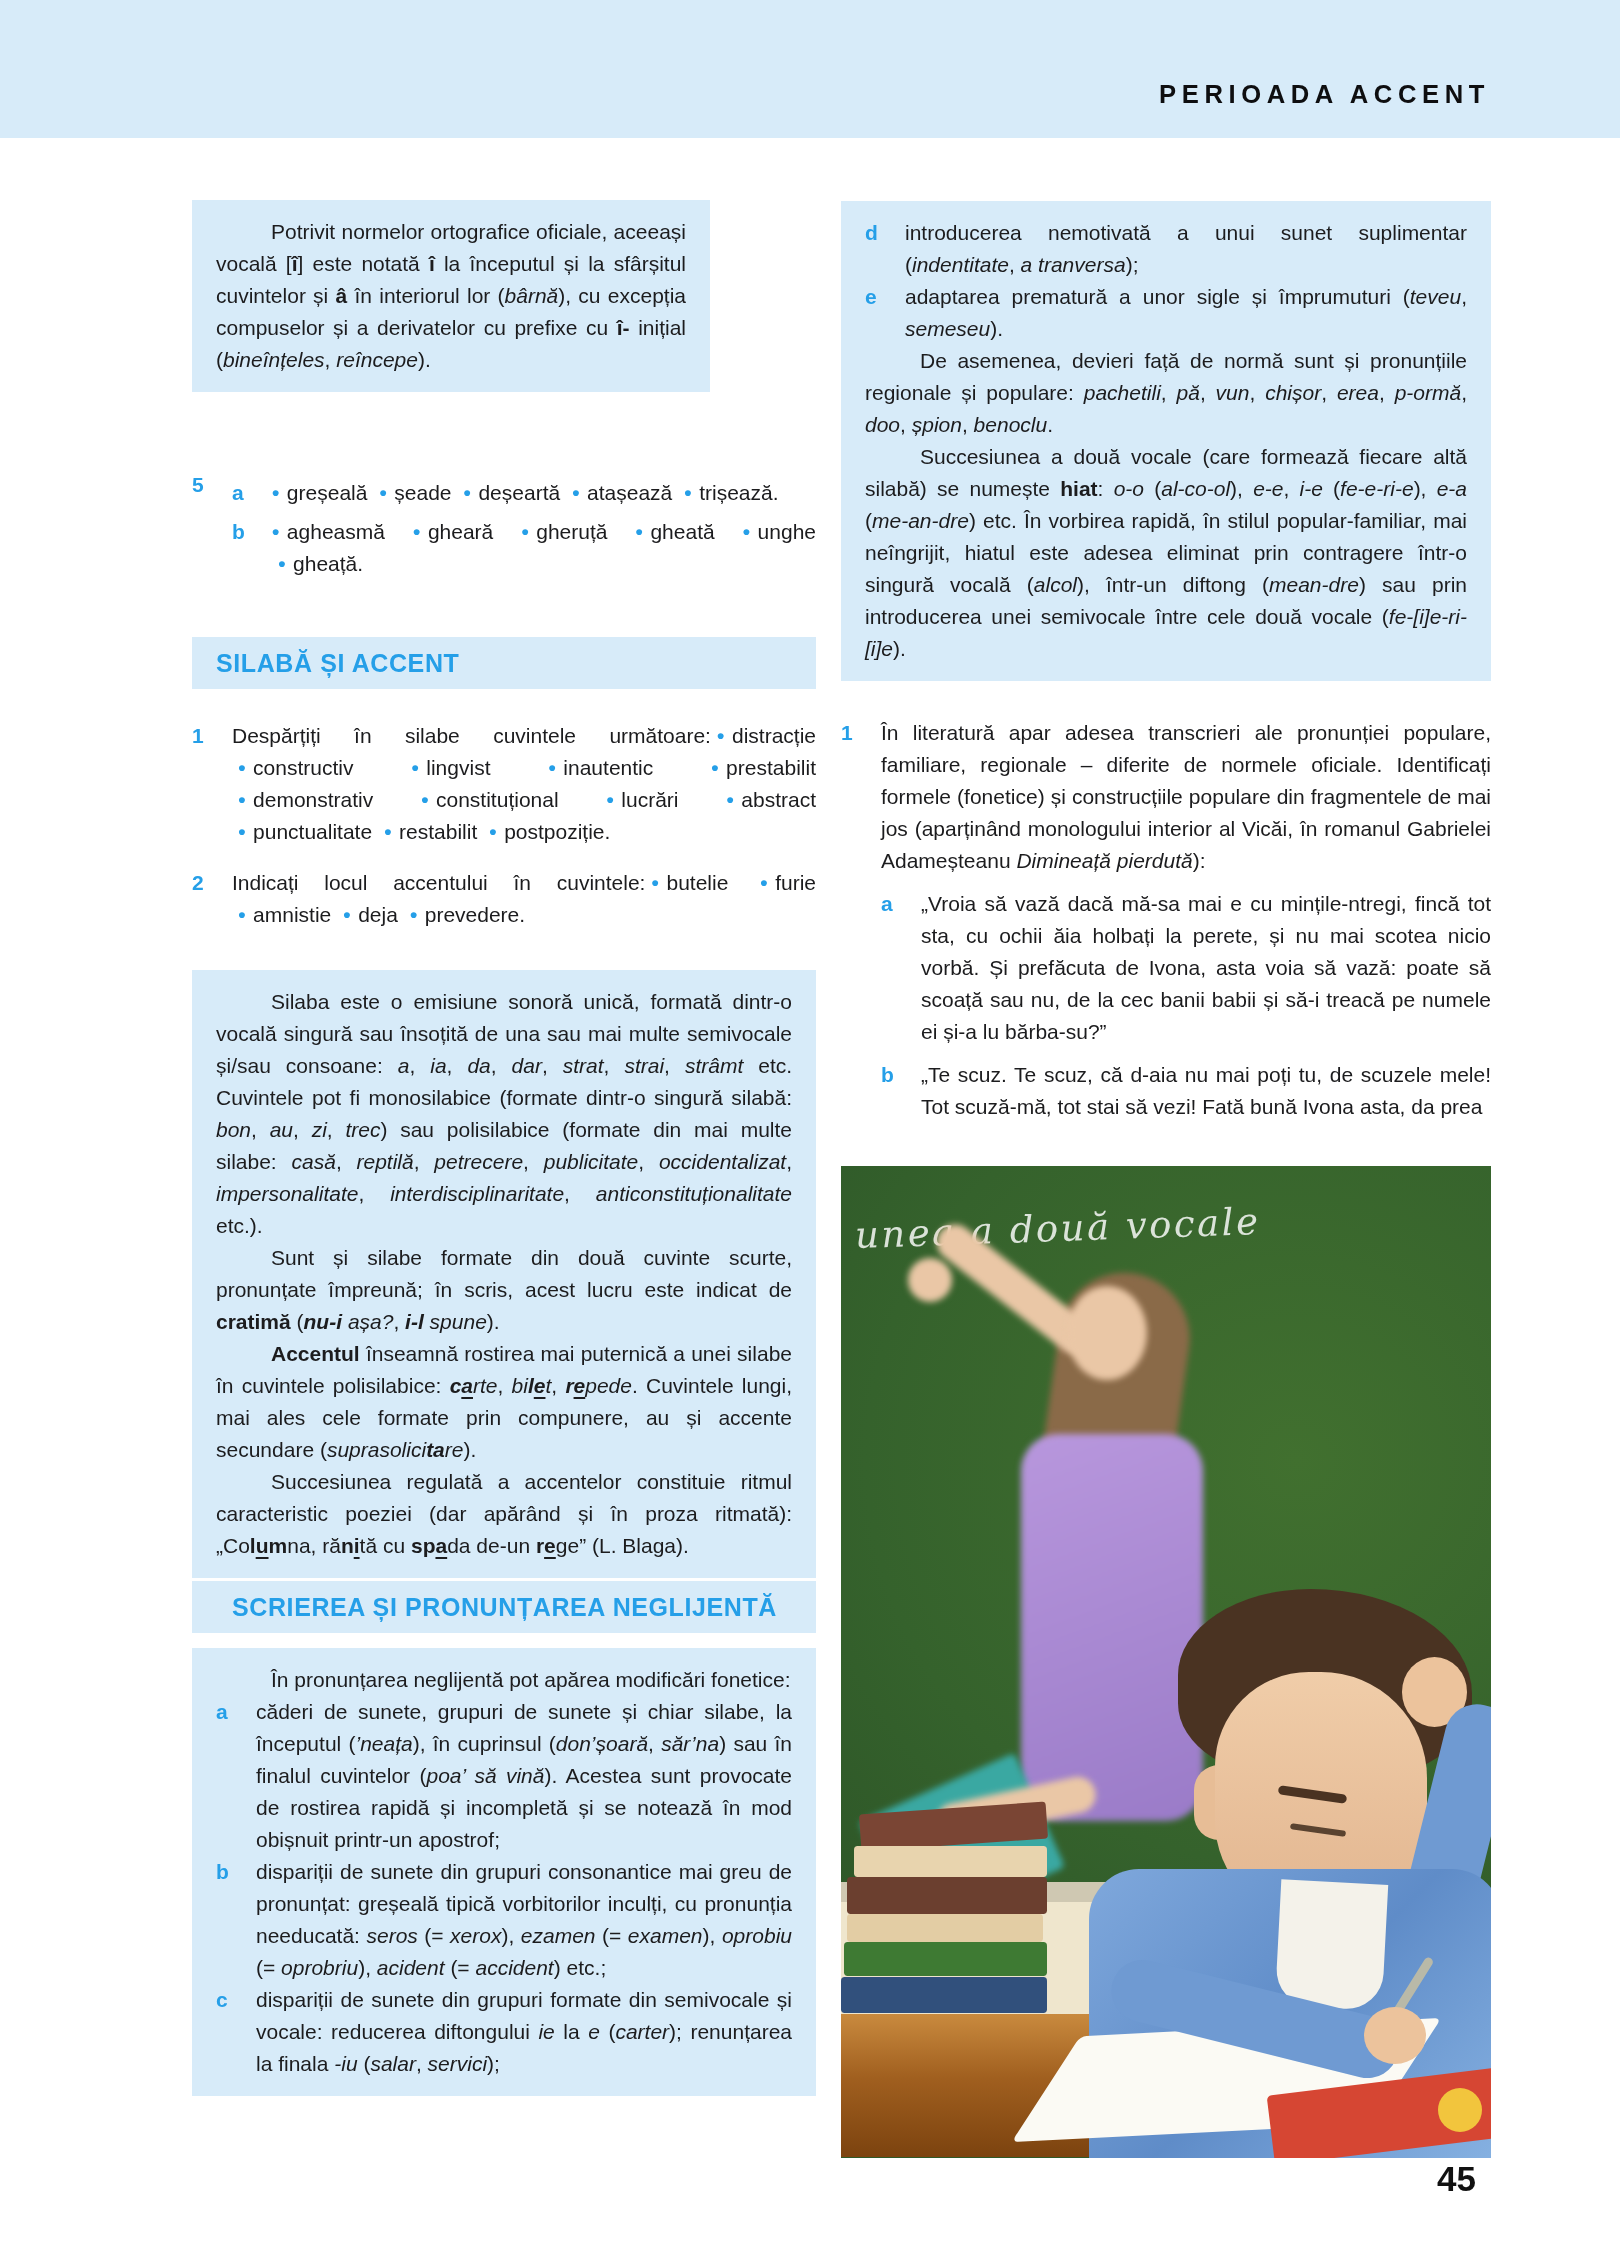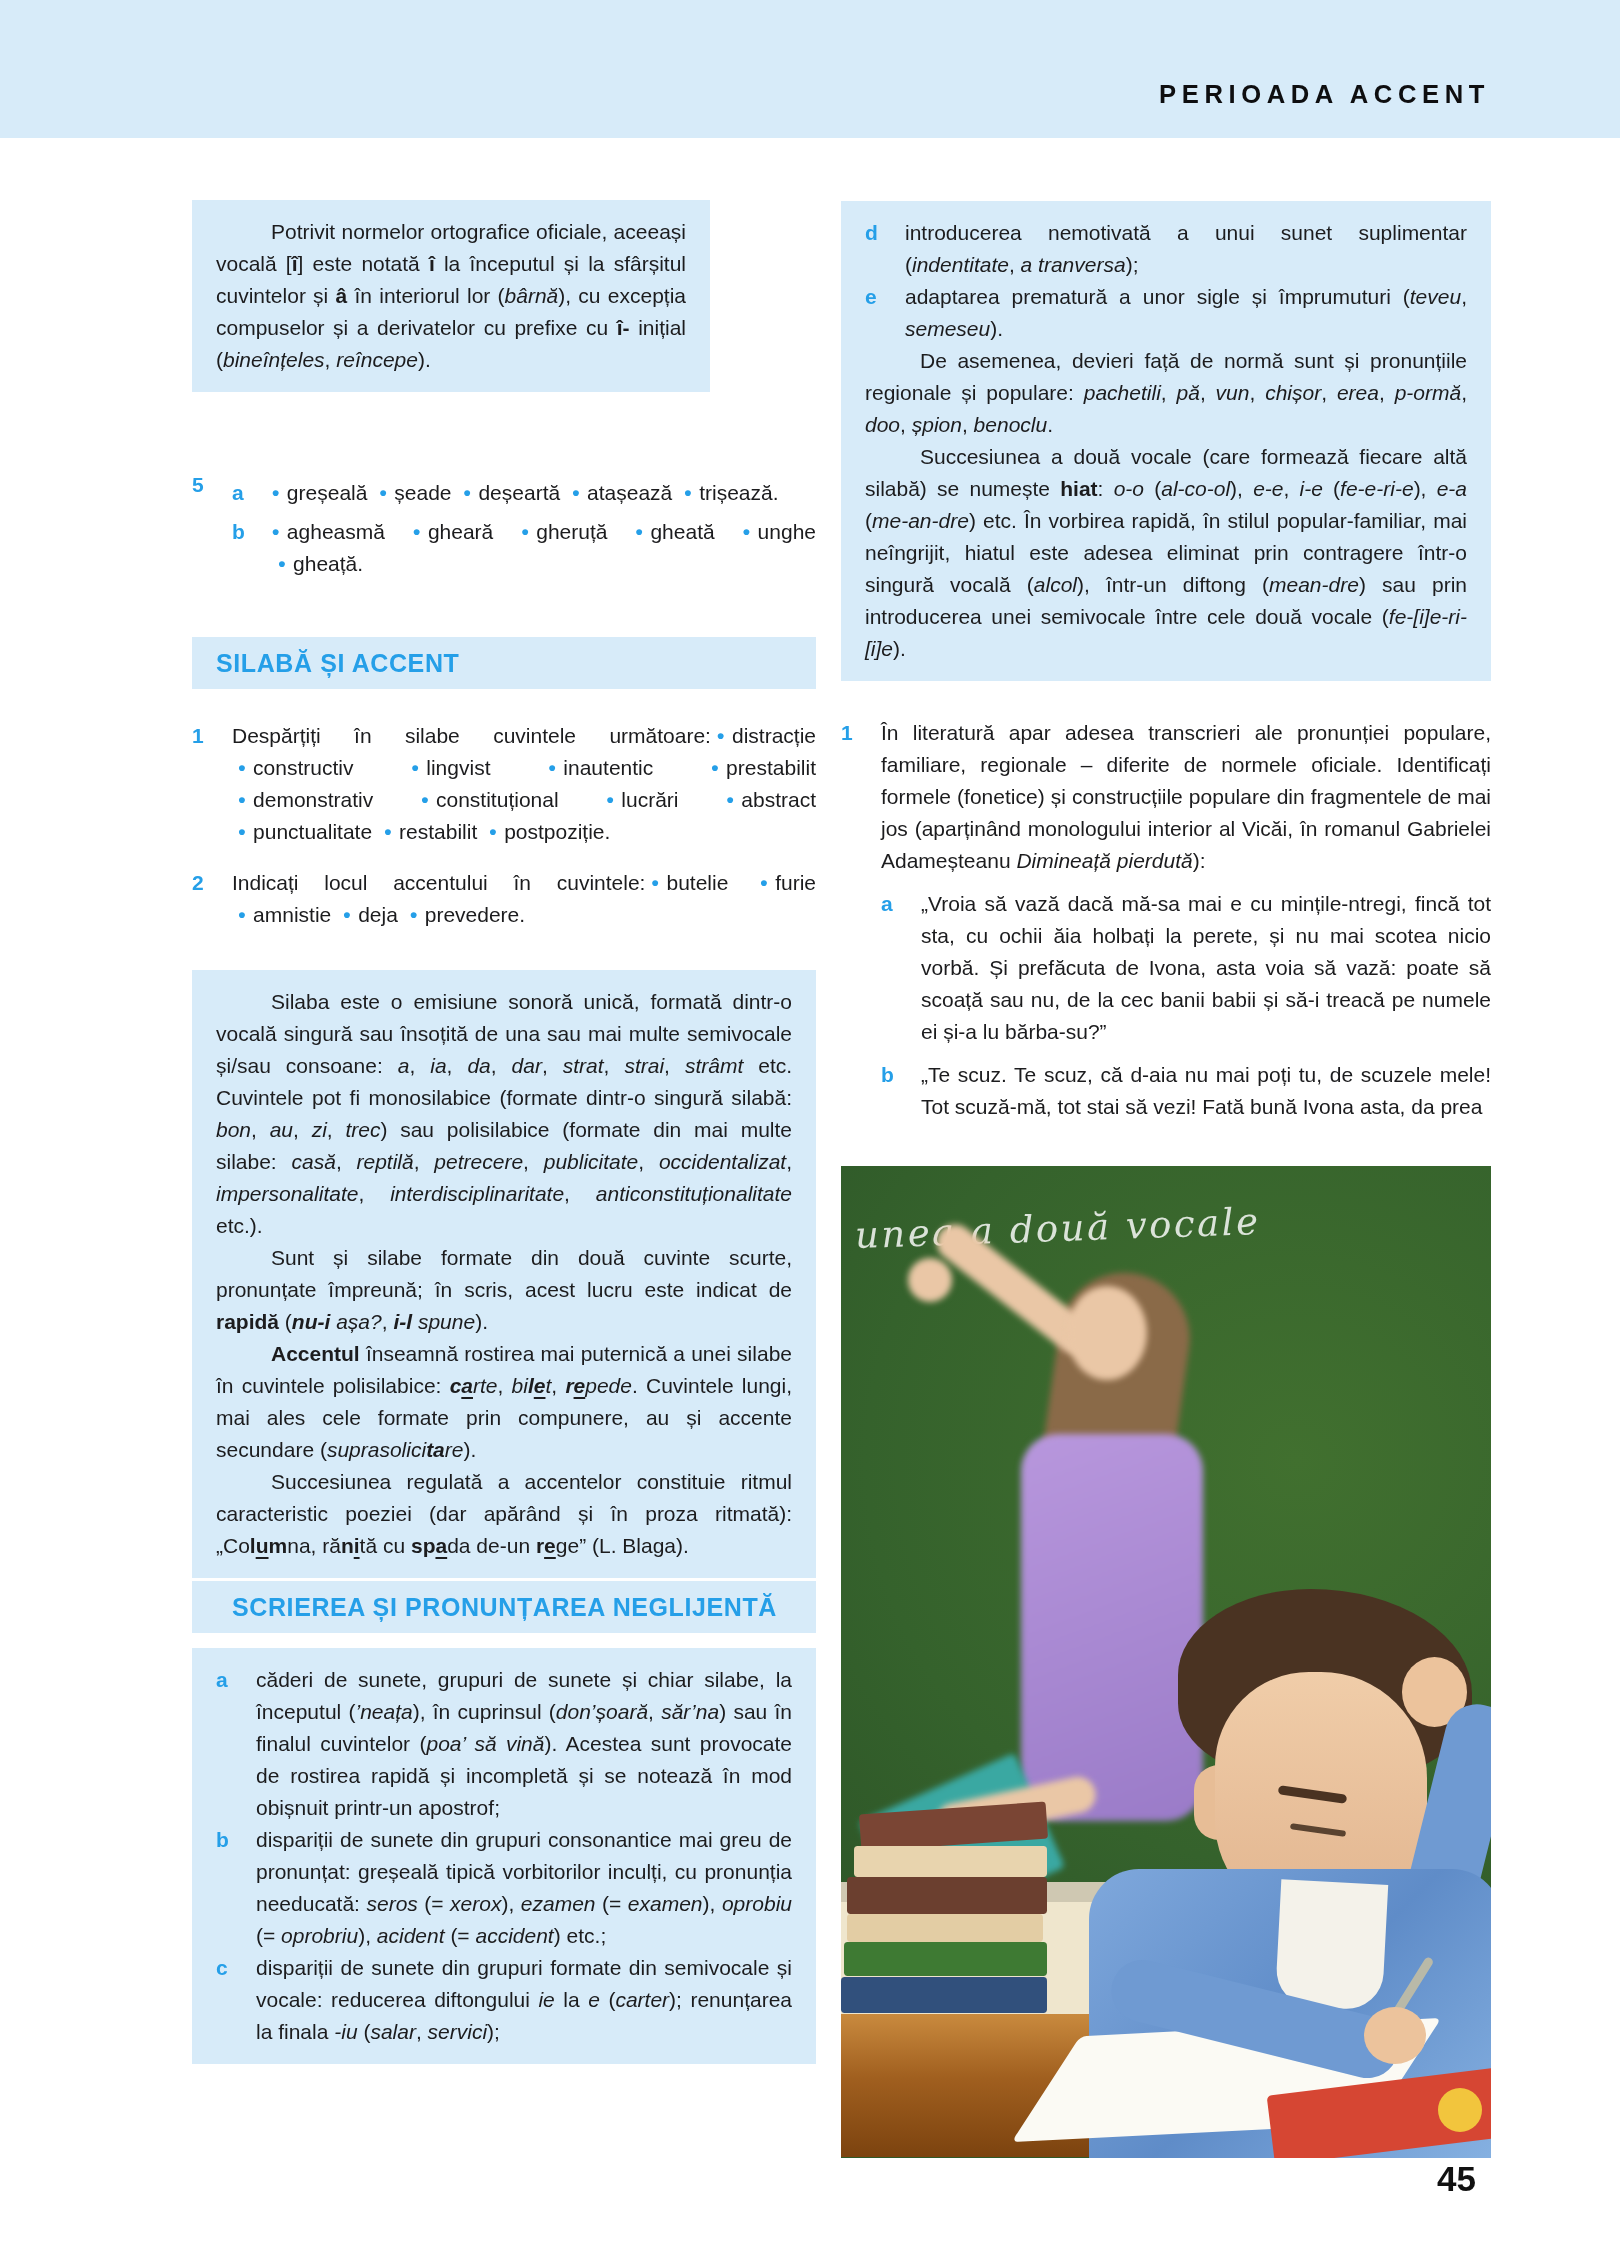--- a/index.html
+++ b/index.html
@@ -109,30 +109,31 @@
   <div class="ex-body"><span>Despărțiți în silabe cuvintele următoare:</span><span><span class="wb">•</span><span>distracție</span> <span class="wb">•</span><span>constructiv</span> <span class="wb">•</span><span>lingvist</span> <span class="wb">•</span><span>inautentic</span> <span class="wb">•</span><span>prestabilit</span> <span class="wb">•</span><span>demonstrativ</span> <span class="wb">•</span><span>constituțional</span> <span class="wb">•</span><span>lucrări</span> <span class="wb">•</span><span>abstract</span> <span class="wb">•</span><span>punctualitate</span> <span class="wb">•</span><span>restabilit</span> <span class="wb">•</span><span>postpoziție.</span> </span></div>
 </section>
 
 <section class="abs exercise" style="left:192px;top:867px;width:624px;">
   <div class="ex-num">2</div>
   <div class="ex-body"><span>Indicați locul accentului în cuvintele:</span><span><span class="wb">•</span><span>butelie</span> <span class="wb">•</span><span>furie</span> <span class="wb">•</span><span>amnistie</span> <span class="wb">•</span><span>deja</span> <span class="wb">•</span><span>prevedere.</span> </span></div>
 </section>
 
 <section class="abs panel" style="left:192px;top:970px;width:624px;">
   <p><span>Silaba este o emisiune sonoră unică, formată dintr-o vocală singură sau însoțită de una sau mai multe semivocale și/sau consoane: </span><span class="ri">a</span><span>, </span><span class="ri">ia</span><span>, </span><span class="ri">da</span><span>, </span><span class="ri">dar</span><span>, </span><span class="ri">strat</span><span>, </span><span class="ri">strai</span><span>, </span><span class="ri">strâmt</span><span> etc. Cuvintele pot fi monosilabice (formate dintr-o singură silabă: </span><span class="ri">bon</span><span>, </span><span class="ri">au</span><span>, </span><span class="ri">zi</span><span>, </span><span class="ri">trec</span><span>) sau polisilabice (formate din mai multe silabe: </span><span class="ri">casă</span><span>, </span><span class="ri">reptilă</span><span>, </span><span class="ri">petrecere</span><span>, </span><span class="ri">publicitate</span><span>, </span><span class="ri">occidentalizat</span><span>, </span><span class="ri">impersonalitate</span><span>, </span><span class="ri">interdisciplinaritate</span><span>, </span><span class="ri">anticonstituționalitate</span><span> etc.).</span></p>
-  <p><span>Sunt și silabe formate din două cuvinte scurte, pronunțate împreună; în scris, acest lucru este indicat de </span><span class="rb">rapidă</span><span> (</span><span class="rb ri">nu-i</span><span> </span><span class="ri">așa?</span><span>, </span><span class="rb ri">i-l</span><span> </span><span class="ri">spune</span><span>).</span></p>
+  <p><span>Sunt și silabe formate din două cuvinte scurte, pronunțate împreună; în scris, acest lucru este indicat de </span><span class="rb">cratimă</span><span> (</span><span class="rb ri">nu-i</span><span> </span><span class="ri">așa?</span><span>, </span><span class="rb ri">i-l</span><span> </span><span class="ri">spune</span><span>).</span></p>
   <p><span class="rb">Accentul</span><span> înseamnă rostirea mai puternică a unei silabe în cuvintele polisilabice: </span><span class="rb ri">c</span><span class="rb ri ru">a</span><span class="ri">rte</span><span>, </span><span class="ri">bi</span><span class="rb ri">l</span><span class="rb ri ru">e</span><span class="ri">t</span><span>, </span><span class="rb ri">r</span><span class="rb ri ru">e</span><span class="ri">pede</span><span>. Cuvintele lungi, mai ales cele formate prin compunere, au și accente secundare (</span><span class="ri">suprasolici</span><span class="rb ri">ta</span><span class="ri">re</span><span>).</span></p>
   <p><span>Succesiunea regulată a accentelor constituie ritmul caracteristic poeziei (dar apărând și în proza ritmată): „Co</span><span class="rb">l</span><span class="rb ru">u</span><span class="rb">m</span><span>na, ră</span><span class="rb">n</span><span class="rb ru">i</span><span>tă cu </span><span class="rb">sp</span><span class="rb ru">a</span><span>da de-un </span><span class="rb">r</span><span class="rb ru">e</span><span>ge” (L. Blaga).</span></p>
 </section>
 
 <section class="abs section-band" style="left:192px;top:1581px;width:624px;padding-left:40px;">
   <div class="section-title">SCRIEREA ȘI PRONUNȚAREA NEGLIJENTĂ</div>
 </section>
 
 <section class="abs panel" style="left:192px;top:1648px;width:624px;">
+  <p><span>În pronunțarea neglijentă pot apărea modificări fonetice:</span></p>
   <div class="prow">
     <div class="plabel">a</div>
     <div class="pbody"><span>căderi de sunete, grupuri de sunete și chiar silabe, la începutul (</span><span class="ri">’neața</span><span>), în cuprinsul (</span><span class="ri">don’șoară</span><span>, </span><span class="ri">săr’na</span><span>) sau în finalul cuvintelor (</span><span class="ri">poa’ să vină</span><span>). Acestea sunt provocate de rostirea rapidă și incompletă și se notează în mod obișnuit printr-un apostrof;</span></div>
   </div>
   <div class="prow">
     <div class="plabel">b</div>
     <div class="pbody"><span>dispariții de sunete din grupuri consonantice mai greu de pronunțat: greșeală tipică vorbitorilor inculți, cu pronunția needucată: </span><span class="ri">seros</span><span> (= </span><span class="ri">xerox</span><span>), </span><span class="ri">ezamen</span><span> (= </span><span class="ri">examen</span><span>), </span><span class="ri">oprobiu</span><span> (= </span><span class="ri">oprobriu</span><span>), </span><span class="ri">acident</span><span> (= </span><span class="ri">accident</span><span>) etc.;</span></div>
   </div>
   <div class="prow">
     <div class="plabel">c</div>

